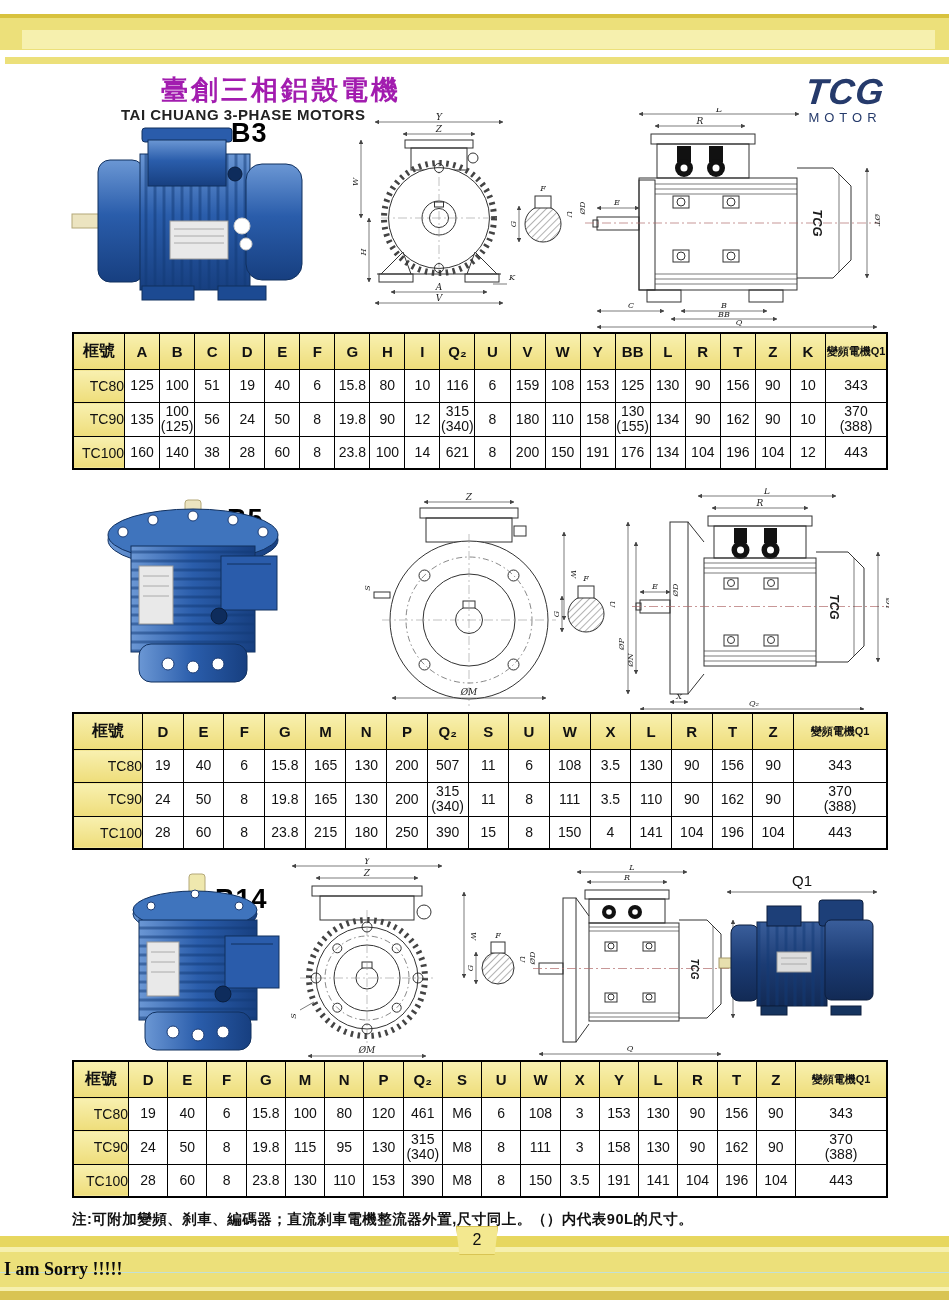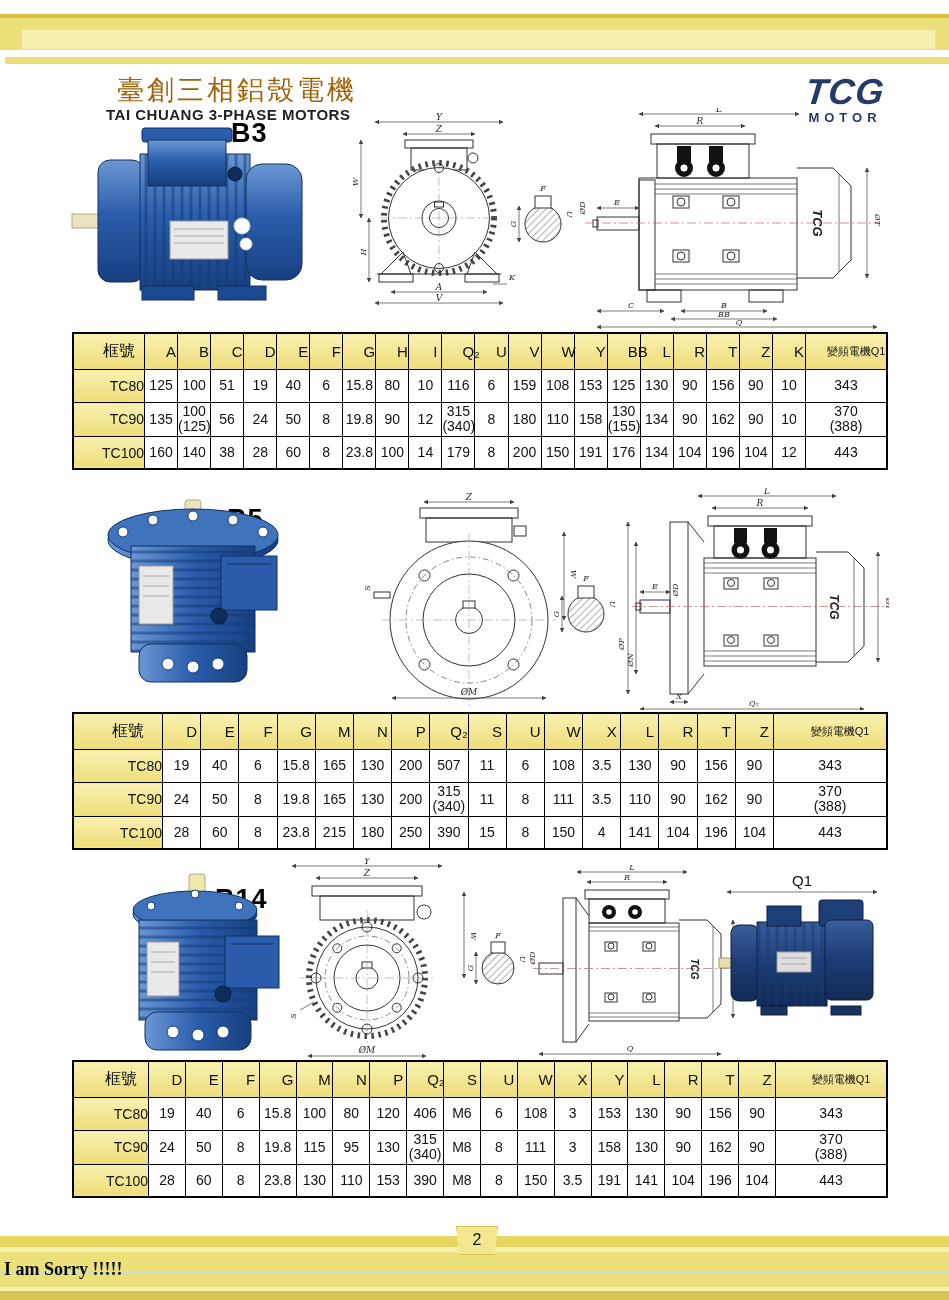--- a/index.html
+++ b/index.html
@@ -10,31 +10,31 @@
   .stripe{position:absolute;left:0;width:949px;}
   .s-darkline{background:#d8c23e;}
   .s-main{background:#ece07a;}
   .s-pale{background:#f6f0ae;}
   .s-tan{background:#d9c453;}
   .band-inner{position:absolute;left:22px;top:12px;right:14px;height:19px;background:#f6f0ae;}
   .vline{position:absolute;width:1px;background:#b9e0ee;}
   .hline{position:absolute;height:1px;background:#b9e0ee;opacity:.8;}
   
   .content{position:absolute;left:55px;top:64px;width:834px;height:1169px;background:#fff;}
-  .title-zh{font-size:27px;font-weight:normal;letter-spacing:3px;color:#a16207;}
+  .title-zh{font-size:27px;font-weight:bold;letter-spacing:3px;color:#a21caf;margin-left:44px;}
   .title-en{font-size:15px;font-weight:bold;letter-spacing:.5px;color:#222;}
   .logo{text-align:center;color:#253a6b;}
   .logo-main{font-size:36px;font-weight:bold;font-style:italic;letter-spacing:1px;line-height:.9;transform:skewX(-6deg);}
-  .logo-sub{font-size:13px;font-weight:bold;letter-spacing:5px;margin-top:2px;}
+  .logo-sub{font-size:13px;font-weight:normal;letter-spacing:5px;margin-top:2px;}
   .sec-label{font-size:27px;font-weight:bold;color:#000;letter-spacing:1px;}
   .note{font-size:14.5px;font-weight:bold;color:#111;letter-spacing:.5px;}
   
   .tbl{position:absolute;border-collapse:collapse;table-layout:fixed;border:2px solid #000;background:#fff;}
   .tbl th,.tbl td{border:1px solid #000;text-align:center;vertical-align:middle;padding:1px 0;}
-  .tbl thead th{background:linear-gradient(#f8f0b0,#eedd7a);font-weight:normal;font-size:15px;height:33px;padding-left:20px;}
+  .tbl thead th{background:linear-gradient(#f8f0b0,#eedd7a);font-weight:bold;font-size:15px;height:33px;}
   .tbl thead th.frame-col{font-size:16px;}
   .tbl thead th.q1-col{font-size:11px;}
   .tbl tbody th{background:linear-gradient(#f8f0b0,#eedd7a);font-weight:normal;font-size:14px;text-align:right;}
   .tbl tbody tr{height:33px;}
   .tbl td{font-size:14px;white-space:pre-line;line-height:1.1;}
   .t-b3{width:816px;} .t-b3 .frame-col{width:50px;} .t-b3 .q1-col{width:60px;}
   .t-b5{width:816px;} .t-b5 .frame-col{width:68px;} .t-b5 .q1-col{width:92px;}
   .t-b14{width:816px;} .t-b14 .frame-col{width:54px;} .t-b14 .q1-col{width:90px;}
   
   svg text.dim{font-family:"DejaVu Serif",serif;font-style:italic;font-size:9px;fill:#222;}
@@ -94,21 +94,21 @@
   <div class="stripe s-main" style="top:18px;height:32px;">
     <div class="band-inner"></div>
   </div>
   <div class="stripe s-main" style="top:57px;height:7px;left:5px;width:944px;"></div>
   <div class="vline" style="left:55px;top:64px;height:1169px;"></div>
   <div class="vline" style="left:888px;top:64px;height:1169px;"></div>
 
   <div class="content">
 
     <div class="abs title-zh" style="left:62px;top:8px;">臺創三相鋁殼電機</div>
-    <div class="abs title-en" style="left:51px;top:42px;">TAI CHUANG 3-PHASE MOTORS</div>
+    <div class="abs title-en" style="left:66px;top:42px;">TAI CHUANG 3-PHASE MOTORS</div>
     <div class="abs logo" style="left:740px;top:12px;width:100px;">
       <div class="logo-main">TCG</div>
       <div class="logo-sub">MOTOR</div>
     </div>
 
     <div class="abs sec-label" style="left:176px;top:54px;">B3</div>
 
     <svg class="abs" style="left:15px;top:62px;" width="250" height="195" viewBox="0 0 250 195">
       <rect x="2" y="88" width="32" height="14" fill="#ece4c0" stroke="#b4a878" stroke-width="1"></rect>
       <rect x="28" y="34" width="46" height="122" rx="12" fill="url(#gBlue)" stroke="#10305f"></rect>
@@ -310,21 +310,21 @@
             <th class="frame-col">TC100</th>
             <td>160</td>
             <td>140</td>
             <td>38</td>
             <td>28</td>
             <td>60</td>
             <td>8</td>
             <td>23.8</td>
             <td>100</td>
             <td>14</td>
-            <td>179</td>
+            <td>621</td>
             <td>8</td>
             <td>200</td>
             <td>150</td>
             <td>191</td>
             <td>176</td>
             <td>134</td>
             <td>104</td>
             <td>196</td>
             <td>104</td>
             <td>12</td>
@@ -688,21 +688,21 @@
         <tbody>
           <tr>
             <th class="frame-col">TC80</th>
             <td>19</td>
             <td>40</td>
             <td>6</td>
             <td>15.8</td>
             <td>100</td>
             <td>80</td>
             <td>120</td>
-            <td>406</td>
+            <td>461</td>
             <td>M6</td>
             <td>6</td>
             <td>108</td>
             <td>3</td>
             <td>153</td>
             <td>130</td>
             <td>90</td>
             <td>156</td>
             <td>90</td>
             <td>343</td>
@@ -747,20 +747,21 @@
             <td>191</td>
             <td>141</td>
             <td>104</td>
             <td>196</td>
             <td>104</td>
             <td>443</td>
           </tr>
         </tbody>
       </table>
 
+    <div class="abs note" style="left:17px;top:1146px;width:810px;">注:可附加變頻、刹車、編碼器；直流刹車電機整流器外置,尺寸同上。（）内代表90L的尺寸。</div>
   </div>
 
   <div class="stripe s-main" style="top:1236px;height:11px;background:#e7d75f;"></div>
   <div class="stripe s-pale" style="top:1247px;height:5px;"></div>
   <div class="stripe s-main" style="top:1252px;height:35px;"></div>
   <div class="stripe s-pale" style="top:1287px;height:4px;"></div>
   <div class="stripe s-tan" style="top:1291px;height:9px;"></div>
   <div class="hline" style="left:0;top:1272px;width:949px;"></div>
   <div class="tab2">2</div>
   <div class="sorry">I am Sorry !!!!!</div>

